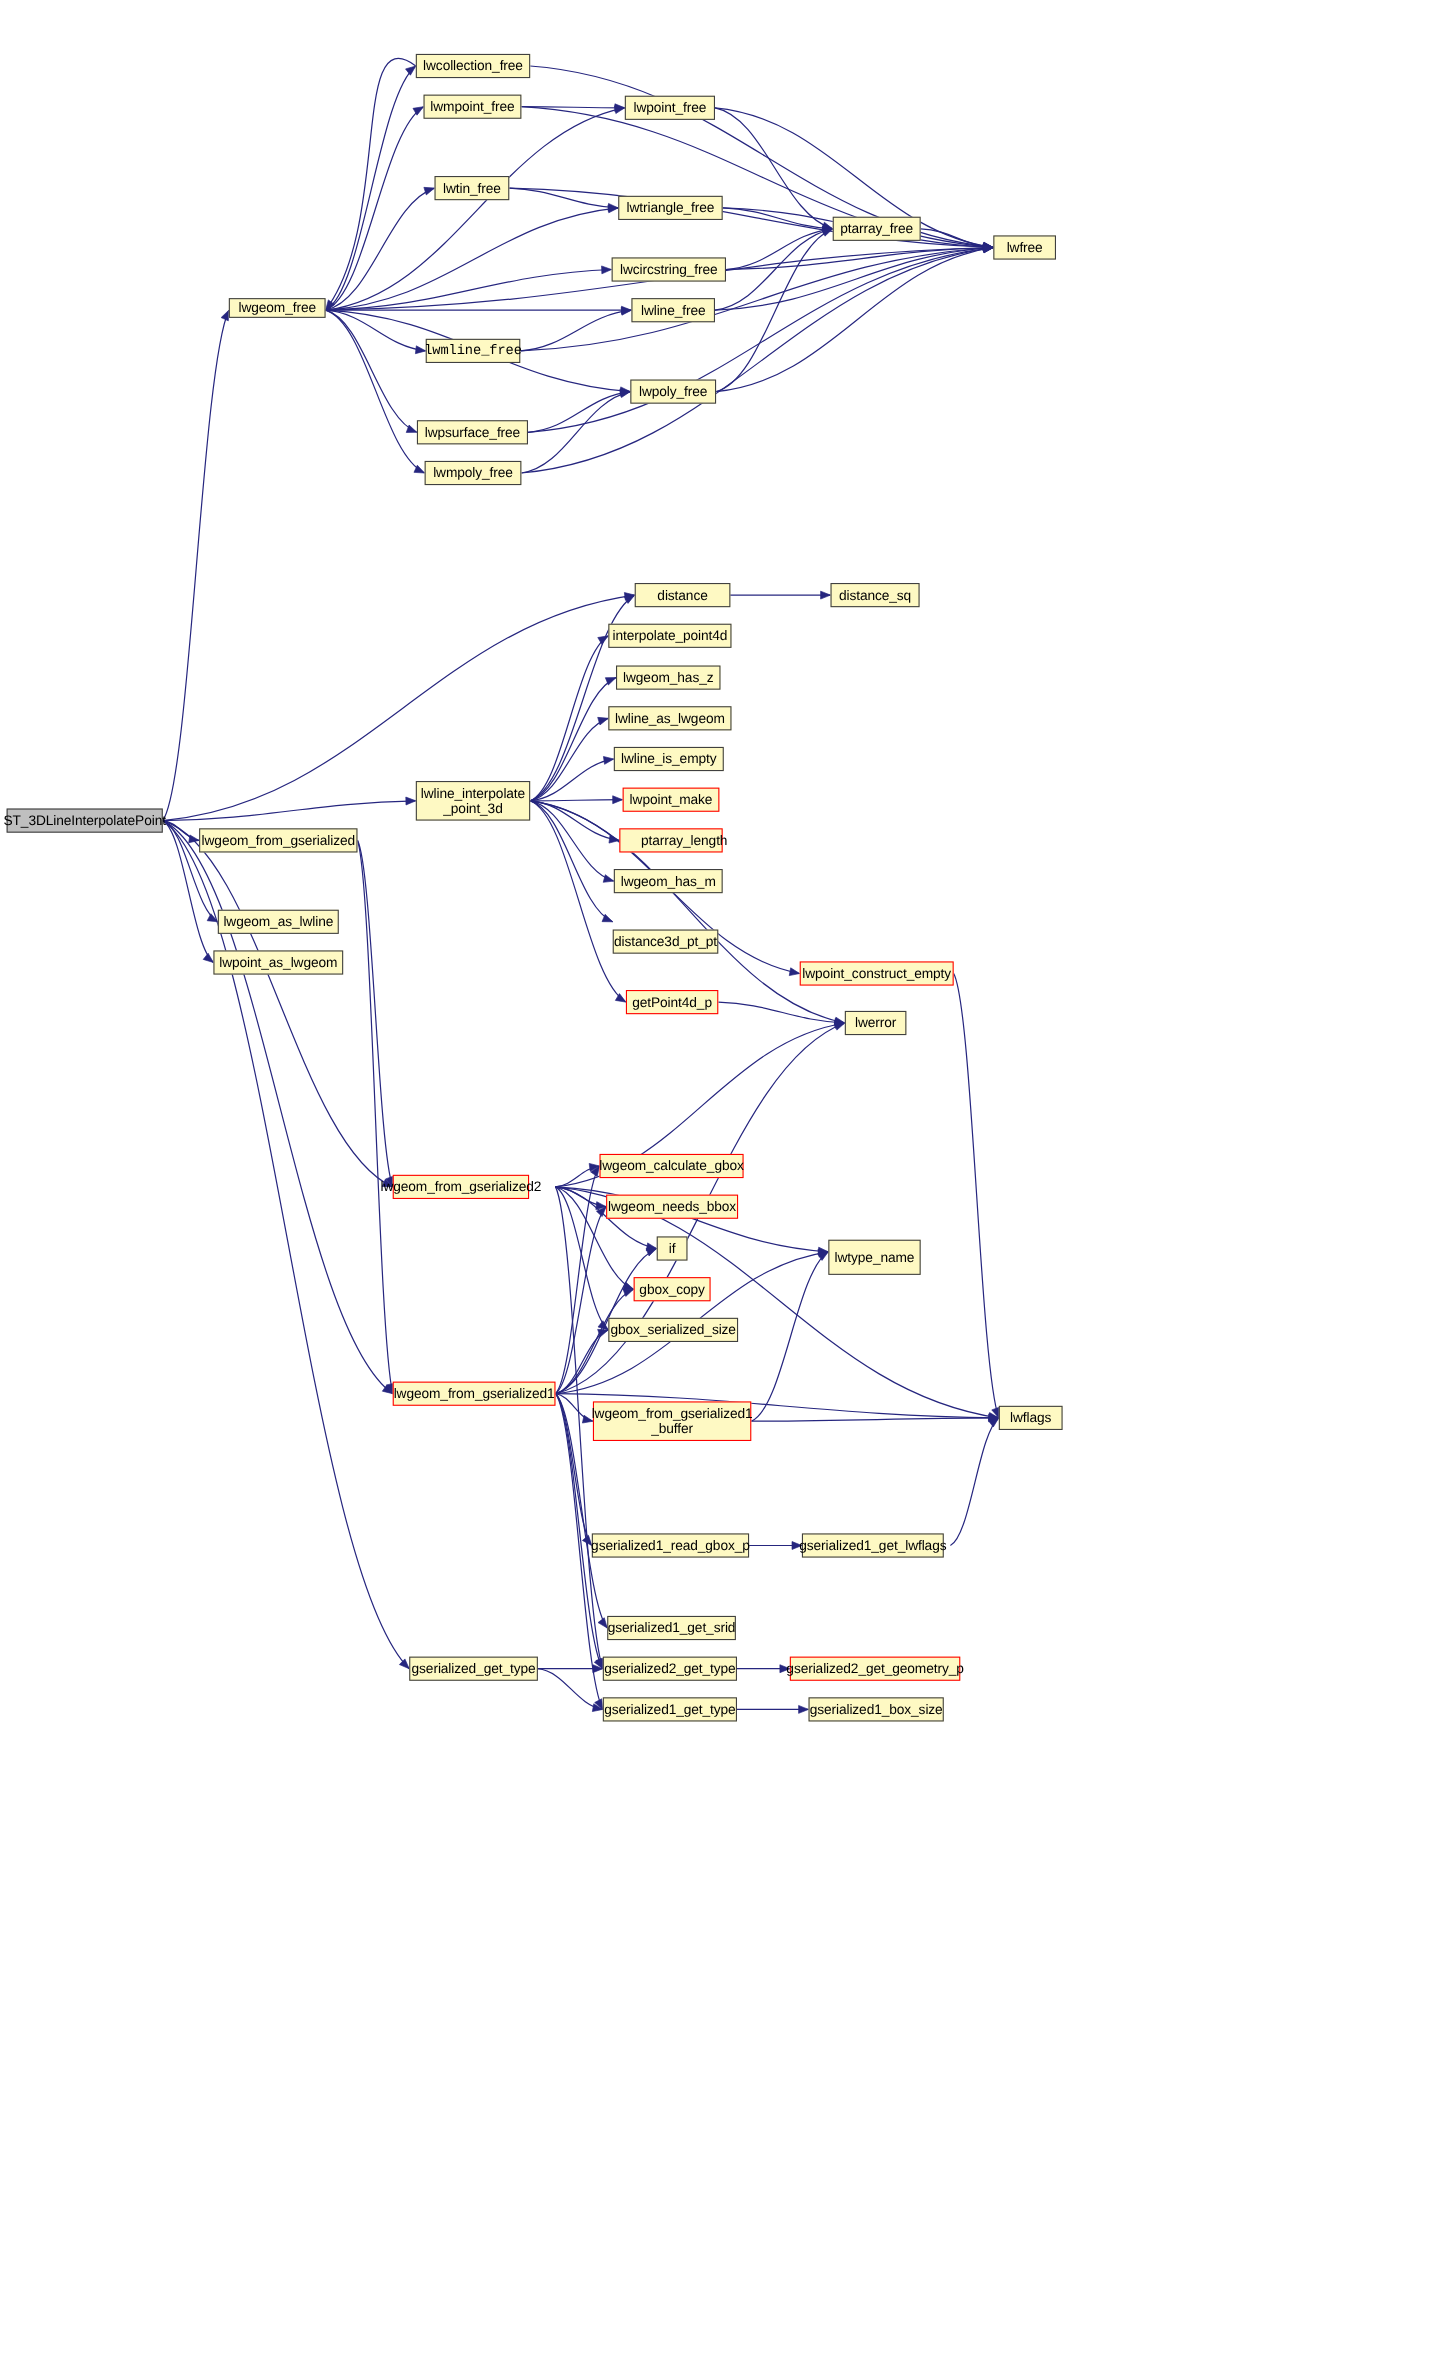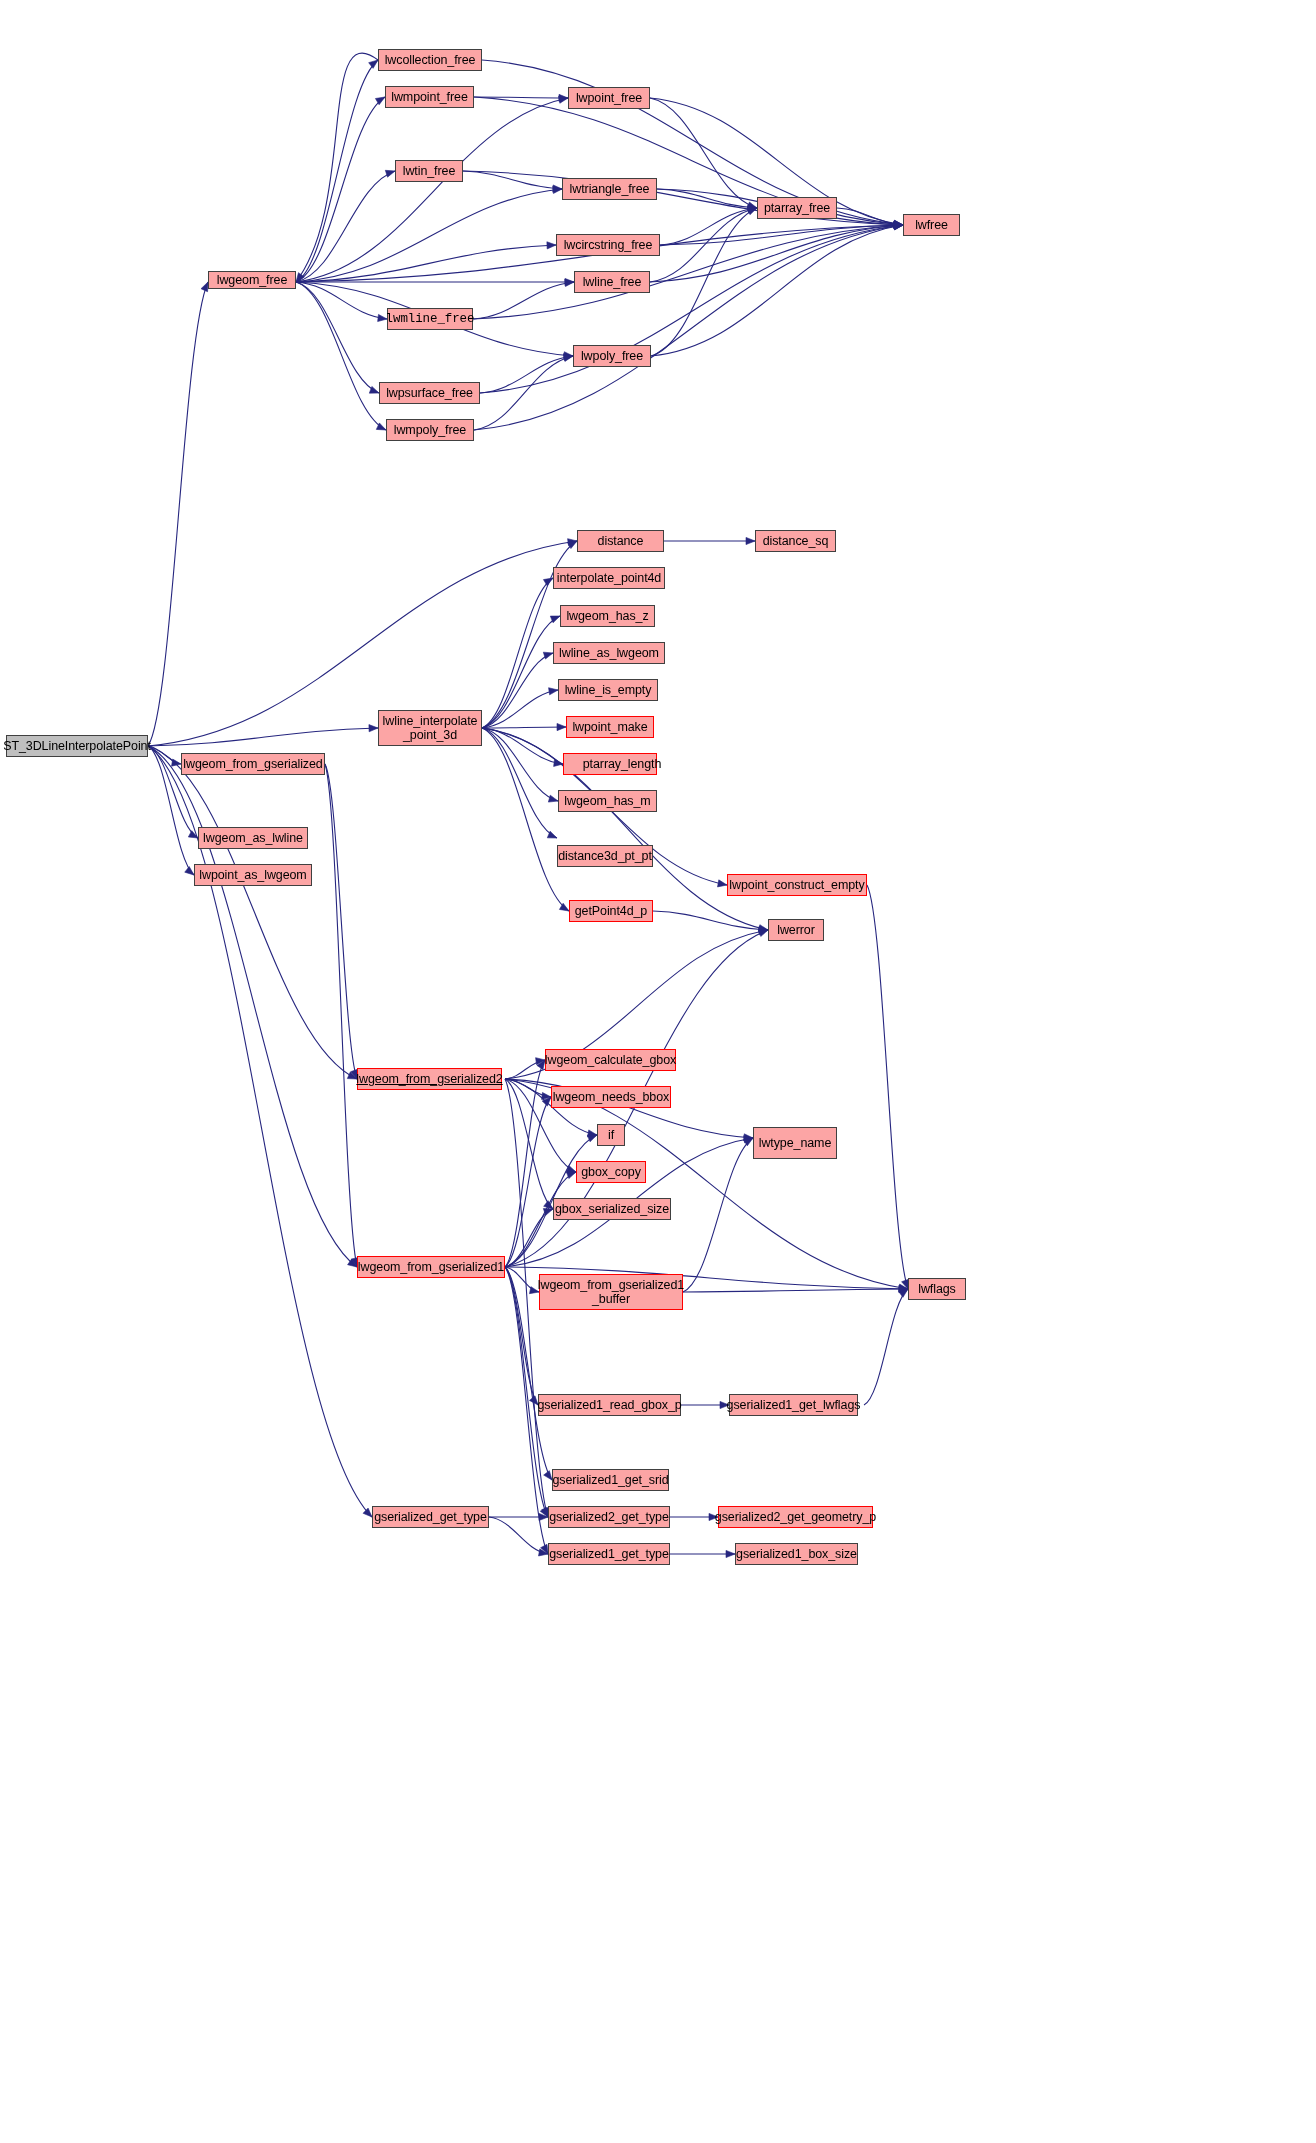--- a/index.html
+++ b/index.html
@@ -1,18 +1,18 @@
 <!DOCTYPE html>
 <html><head>
 <meta charset="utf-8">
 <style>
   html,body{margin:0;padding:0;background:#ffffff;}
   #canvas{position:relative;width:1316px;height:2143px;background:#ffffff;
           font-family:"Liberation Sans", sans-serif;overflow:hidden;}
-  .node{position:absolute;box-sizing:border-box;background:#fca5a5;
+  .node{position:absolute;box-sizing:border-box;background:#fef9c3;
         border:1px solid #404040;display:flex;align-items:center;
         justify-content:center;text-align:center;color:#000000;
         font-size:12.5px;line-height:1.12;white-space:pre-line;
         letter-spacing:-0.1px;}
   .node.red{border:1px solid #ff0000;}
   .node.root{background:#bfbfbf;border:1px solid #404040;}
   svg.edges{position:absolute;left:0;top:0;width:1316px;height:2143px;
             pointer-events:none;}
   svg.edges path{fill:none;stroke:#26267f;stroke-width:1.1px;}
   svg.edges polygon{fill:#26267f;stroke:#26267f;stroke-width:0.6px;}
@@ -233,21 +233,21 @@
       <div class="node red" style="left: 563px; top: 753px; width: 94px; height: 22px; padding-left: 24px;">ptarray_length</div>
       <div class="node" style="left: 181px; top: 753px; width: 144px; height: 22px;">lwgeom_from_gserialized</div>
       <div class="node" style="left: 558px; top: 790px; width: 99px; height: 22px;">lwgeom_has_m</div>
       <div class="node" style="left: 198px; top: 827px; width: 110px; height: 22px;">lwgeom_as_lwline</div>
       <div class="node" style="left: 557px; top: 845px; width: 96px; height: 22px;">distance3d_pt_pt</div>
       <div class="node" style="left: 194px; top: 864px; width: 118px; height: 22px;">lwpoint_as_lwgeom</div>
       <div class="node red" style="left: 727px; top: 874px; width: 140px; height: 22px;">lwpoint_construct_empty</div>
       <div class="node red" style="left: 569px; top: 900px; width: 84px; height: 22px;">getPoint4d_p</div>
       <div class="node" style="left: 768px; top: 919px; width: 56px; height: 22px;">lwerror</div>
       <div class="node red" style="left: 545px; top: 1049px; width: 131px; height: 22px;">lwgeom_calculate_gbox</div>
-      <div class="node red" style="left: 357px; top: 1068px; width: 145px; height: 22px; text-decoration: underline;">lwgeom_from_gserialized2</div>
+      <div class="node red" style="left: 357px; top: 1068px; width: 124px; height: 22px;">lwgeom_from_gserialized2</div>
       <div class="node red" style="left: 551px; top: 1086px; width: 120px; height: 22px;">lwgeom_needs_bbox</div>
       <div class="node" style="left: 597px; top: 1124px; width: 28px; height: 22px;">if</div>
       <div class="node" style="left: 753px; top: 1127px; width: 84px; height: 32px;">lwtype_name</div>
       <div class="node red" style="left: 576px; top: 1161px; width: 70px; height: 22px;">gbox_copy</div>
       <div class="node" style="left: 553px; top: 1198px; width: 118px; height: 22px;">gbox_serialized_size</div>
       <div class="node red" style="left: 357px; top: 1256px; width: 148px; height: 22px;">lwgeom_from_gserialized1</div>
       <div class="node" style="left: 908px; top: 1278px; width: 58px; height: 22px;">lwflags</div>
       <div class="node red" style="left: 539px; top: 1274px; width: 144px; height: 36px;">lwgeom_from_gserialized1
 _buffer</div>
       <div class="node" style="left: 538px; top: 1394px; width: 143px; height: 22px;">gserialized1_read_gbox_p</div>

